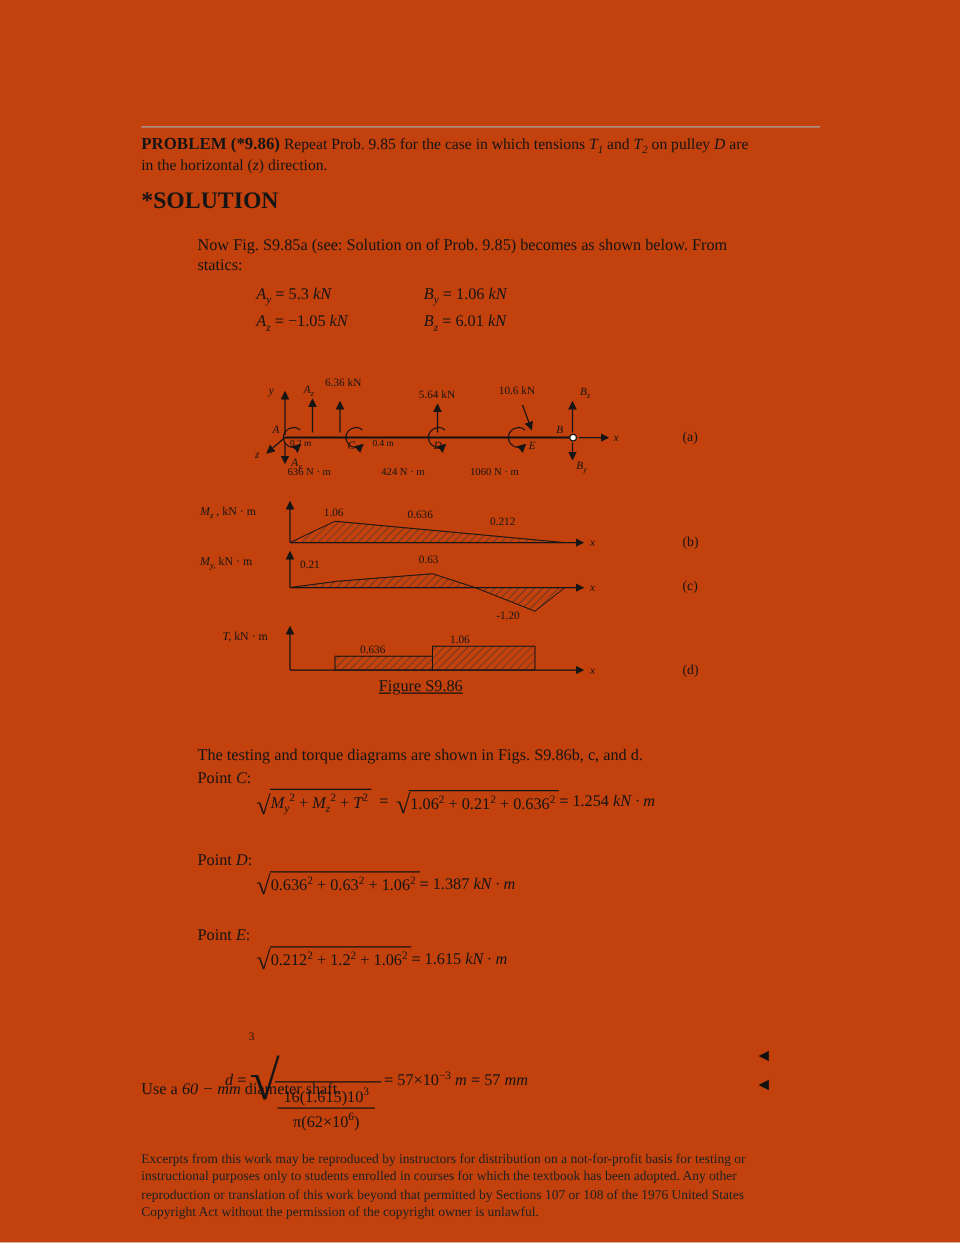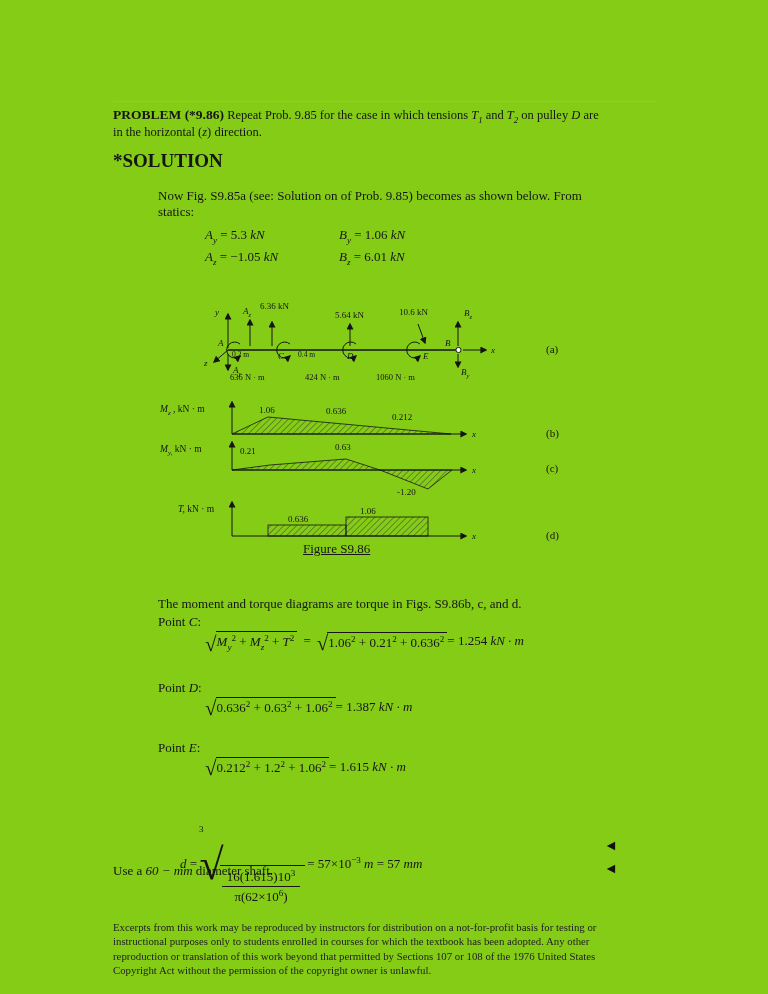--- a/index.html
+++ b/index.html
@@ -1,18 +1,18 @@
 <!DOCTYPE html>
 <html><head>
 <meta charset="utf-8">
 <style>
   * { margin:0; padding:0; box-sizing:border-box; }
   html,body { background:#ffffff; }
   .page {
-    position:relative; width:768px; height:994px; background:#84cc16;
+    position:relative; width:768px; height:994px; background:#c2410c;
     font-family:"Liberation Serif", serif; color:#151515; font-size:12.5px;
     overflow:hidden;
   }
   .rule-top { position:absolute; left:113px; top:101px; width:543px; border-top:1px solid #a9a9a9; }
   .problem { position:absolute; left:113px; top:107px; width:548px; line-height:1.2; white-space:pre-line; }
   .problem b { font-size:13.5px; }
   .heading { position:absolute; left:113px; top:150px; font-weight:bold; font-size:19px; }
   .intro { position:absolute; left:158px; top:188px; width:512px; line-height:1.25; font-size:13px; white-space:pre-line; }
   .statics { position:absolute; left:205px; top:227px; font-size:13px; }
   .srow { display:flex; margin-bottom:4px;gap:36px; }
@@ -160,21 +160,21 @@
         <text x="138" y="226">0.636</text>
         <text x="210" y="218">1.06</text>
         <text x="322" y="243" font-style="italic">x</text>
         <text x="396" y="243" font-size="11">(d)</text>
       </g>
     </svg>
   </div>
 
   <div class="caption">Figure S9.86</div>
 
-  <div class="para" style="left:158px; top:596px;">The moment and torque diagrams are torque in Figs. S9.86b, c, and d.</div>
+  <div class="para" style="left:158px; top:596px;">The testing and torque diagrams are shown in Figs. S9.86b, c, and d.</div>
 
   <div class="para fm" style="left:158px; top:614px;"><span>Point </span><i>C</i><span>:</span></div>
   <div class="eq" style="left:205px; top:631px;">
     <span class="sqrt">
         <span class="sqrt-sym">√</span>
         <span class="sqrt-body fm"><i>M</i><sub>y</sub><sup>2</sup><span> + </span><i>M</i><sub>z</sub><sup>2</sup><span> + </span><i>T</i><sup>2</sup></span>
       </span>
     <span class="mid fm">=</span>
     <span class="sqrt">
         <span class="sqrt-sym">√</span>

